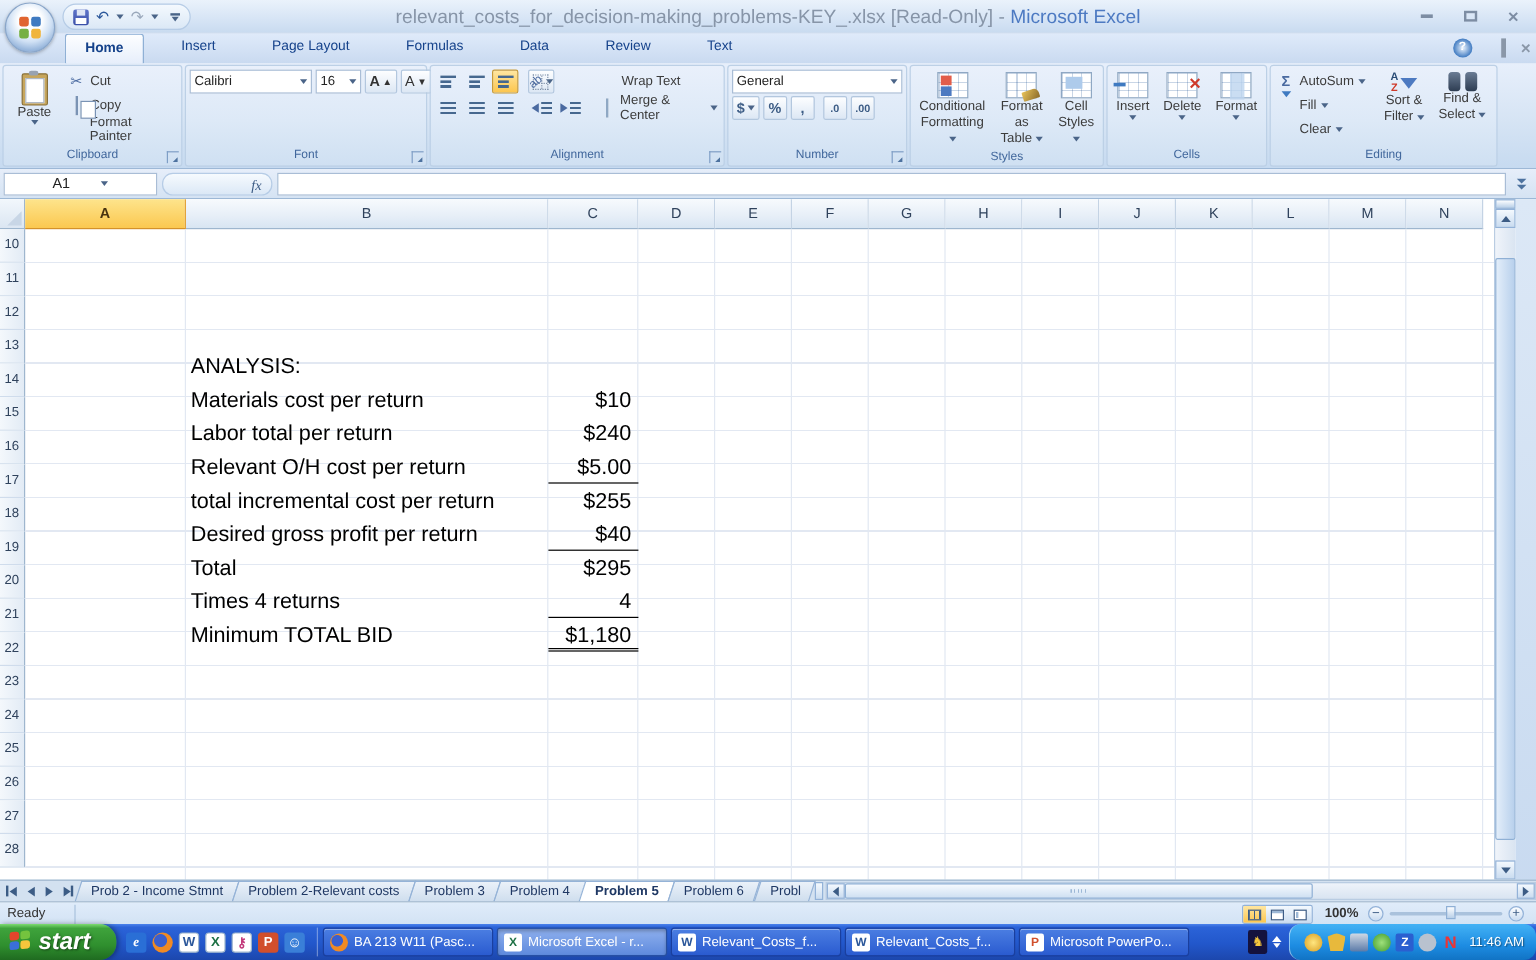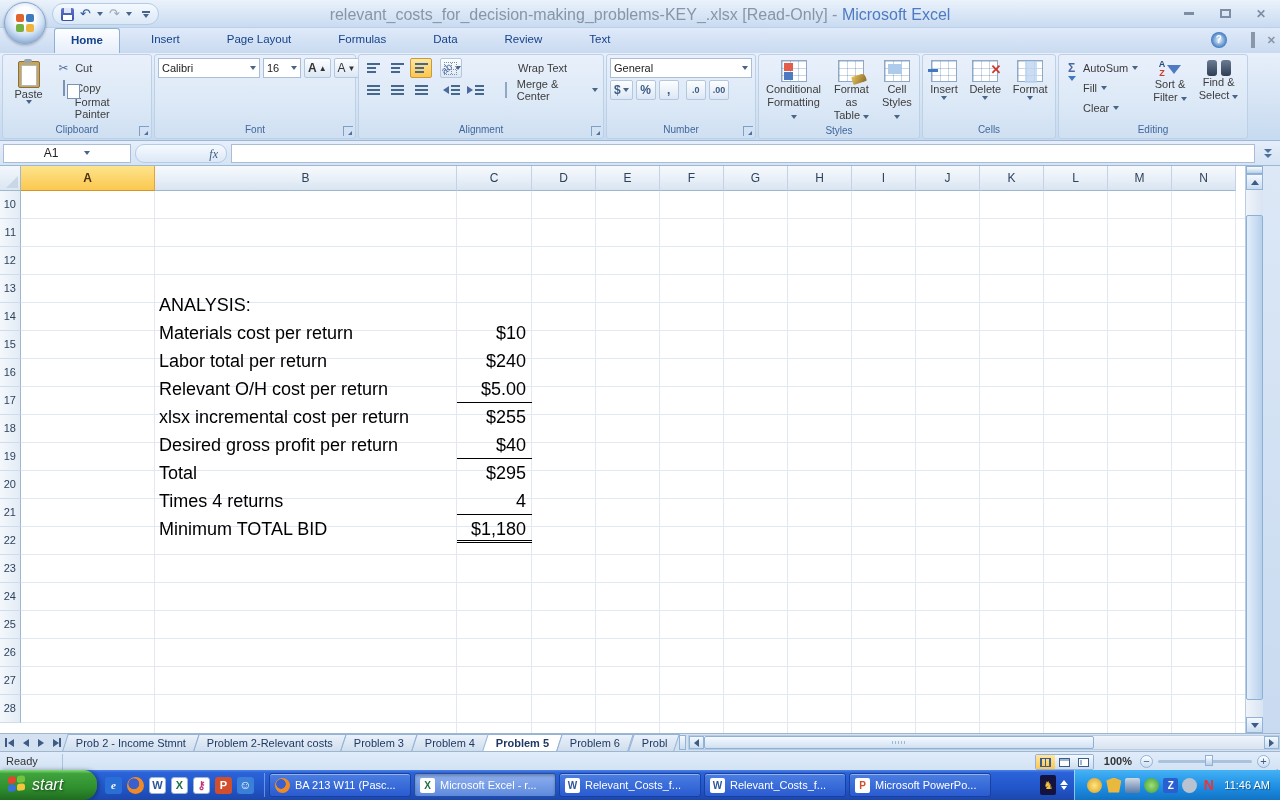--- a/index.html
+++ b/index.html
@@ -229,21 +229,21 @@
   
   .taskbar { position:absolute; left:0; top:770px; width:1280px; height:30px;
              background:linear-gradient(#4b82ec 0,#2b63d8 9%,#2257cb 55%,#1c47ad 100%); display:flex; align-items:center; }
   .startbtn { height:30px; width:97px; border-radius:0 14px 14px 0;
               background:linear-gradient(#7edc72 0,#3fa33c 12%,#2f8f2e 60%,#1f6b20 100%);
               display:flex; align-items:center; gap:6px; padding:0 14px 0 8px;
               box-shadow:2px 0 4px rgba(0,0,0,.35); }
   .xpflag { width:18px; height:18px; display:grid; grid-template-columns:8px 8px; grid-template-rows:7px 7px; gap:1px; transform:skewY(-6deg); }
   .xpflag i { border-radius:2px 3px 2px 2px; }
   .xf1{background:#e4452c}.xf2{background:#74c33e}.xf3{background:#3a6fd8}.xf4{background:#f4c63c}
-  .startlabel { color:#fff; font-size:16px; font-weight:normal; font-style:italic; text-shadow:1px 1px 2px rgba(0,0,0,.5); }
+  .startlabel { color:#fff; font-size:20px; font-weight:bold; font-style:italic; text-shadow:1px 1px 2px rgba(0,0,0,.5); }
   .quicklaunch { display:flex; align-items:center; gap:5px; padding:0 8px; }
   .ql { width:17px; height:17px; border-radius:3px; display:flex; align-items:center; justify-content:center;
         font-size:11px; font-weight:bold; color:#fff; }
   .ql-ie { background:#2a6fd6; } .ql-ie::after{content:"e"; font-style:italic; font-family:"Liberation Serif",serif;}
   .ql-ff { background:radial-gradient(circle at 40% 40%, #3a5fcf 0 35%, #f08a24 40%); border-radius:50%; }
   .ql-word { background:#fff; color:#2b579a; border:1px solid #9eb6ce; } .ql-word::after{content:"W";}
   .ql-excel { background:#fff; color:#1e7145; border:1px solid #9eb6ce; } .ql-excel::after{content:"X";}
   .ql-access { background:#fff; color:#c2387a; border:1px solid #9eb6ce; } .ql-access::after{content:"\26B7";}
   .ql-ppt { background:#d14f2c; } .ql-ppt::after{content:"P";}
   .ql-msgr { background:#3a7fd8; } .ql-msgr::after{content:"\263A"; font-size:12px;}
@@ -258,21 +258,21 @@
            font-size:10px; font-weight:bold; }
   .tk-firefox { background:radial-gradient(circle at 40% 40%, #3a5fcf 0 35%, #f08a24 40%); border-radius:50%; }
   .tk-excel { background:#fff; color:#1e7145; } .tk-excel::after{content:"X";}
   .tk-word { background:#fff; color:#2b579a; } .tk-word::after{content:"W";}
   .tk-ppt { background:#fff; color:#d14f2c; } .tk-ppt::after{content:"P";}
   .smallbtns { display:flex; align-items:center; gap:4px; padding:0 4px; }
   .sb1 { width:16px; height:20px; background:#14123e; border-radius:2px; color:#f5c63c; font-size:11px; text-align:center; line-height:20px; }
   .sb2 { color:#fff; display:flex; flex-direction:column; align-items:center; gap:1px; font-size:9px; }
   .tray { height:30px; margin-left:2px; display:flex; align-items:center; gap:4px; padding:0 10px 0 12px;
           background:linear-gradient(#43b2f5 0,#1d8ce2 60%,#1173c4 100%);
-          border-left:1px solid rgba(255,255,255,.5); }
+          border-left:1px solid rgba(255,255,255,.5);border-radius:10px; }
   .tray-ic { width:15px; height:15px; border-radius:2px; display:flex; align-items:center; justify-content:center;
              font-size:10px; font-weight:bold; color:#fff; }
   .ty1 { background:radial-gradient(#ffe680,#d89b1e); border-radius:50%; }
   .ty2 { background:#e8b93c; clip-path:polygon(50% 0,100% 20%,85% 100%,15% 100%,0 20%); }
   .ty3 { background:linear-gradient(#cfd8e4,#5a7aa8); }
   .ty4 { background:radial-gradient(#9fe07a,#3f9a2e); border-radius:50%; }
   .ty5 { background:#2a5fd0; } .ty5::after{content:"Z";}
   .ty6 { background:#b9c2cf; border-radius:50%; }
   .ty7 { background:transparent; color:#e33; font-size:14px; } .ty7::after{content:"N";}
   .clock { color:#fff; font-size:11px; margin-left:4px; text-shadow:1px 1px 1px rgba(0,0,0,.4); }
@@ -647,21 +647,21 @@
         </div>
         <div class="drow" style="top: 112px; left: 0px; right: 0px;">
           <div class="dlabel">Labor total per return</div>
           <div class="dvalue">$240</div>
         </div>
         <div class="drow" style="top: 140px; left: 0px; right: 0px;">
           <div class="dlabel">Relevant O/H cost per return</div>
           <div class="dvalue u1">$5.00</div>
         </div>
         <div class="drow" style="top: 168px; left: 0px; right: 0px;">
-          <div class="dlabel">xlsx incremental cost per return</div>
+          <div class="dlabel">total incremental cost per return</div>
           <div class="dvalue">$255</div>
         </div>
         <div class="drow" style="top: 196px; left: 0px; right: 0px;">
           <div class="dlabel">Desired gross profit per return</div>
           <div class="dvalue u1">$40</div>
         </div>
         <div class="drow" style="top: 224px; left: 0px; right: 0px;">
           <div class="dlabel">Total</div>
           <div class="dvalue">$295</div>
         </div>

